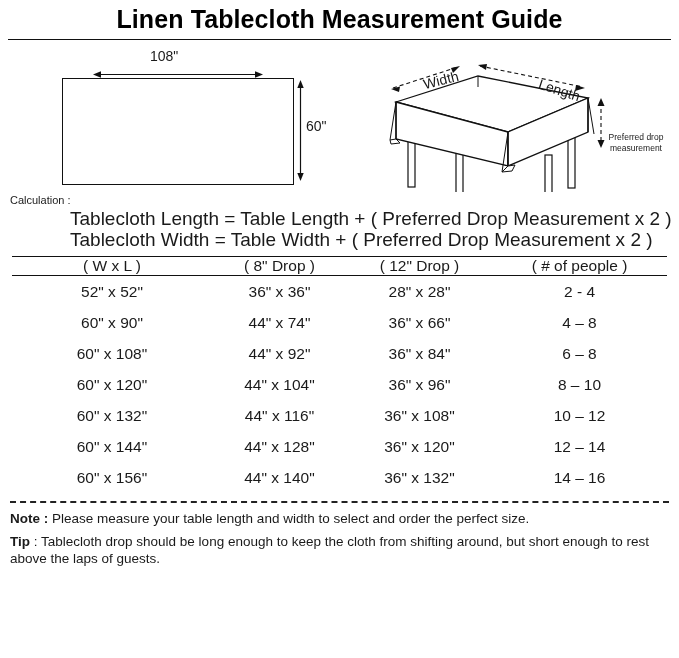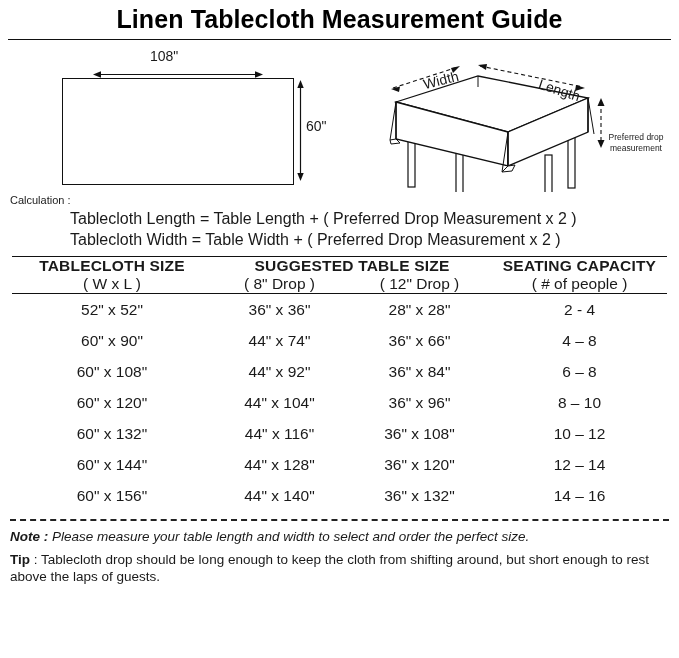--- a/index.html
+++ b/index.html
@@ -124,21 +124,21 @@
   
   .calc {
     padding: 0 0 0 10px;
     margin-top: 2px;
   }
   .calc-title {
     font-size: 11px;
     margin-bottom: 2px;
   }
   .calc-line {
-    font-size: 16px;
+    font-size: 19px;
     padding-left: 60px;
     line-height: 21px;
   }
 
   
   .tbl-rule {
     border: none;
     border-top: 1.4px solid #111;
     margin: 6px 12px 0 12px;
   }
@@ -189,21 +189,20 @@
   .dashed {
     margin: 8px 10px 0 10px;
     border: none;
     border-top: 2px dashed #222;
     height: 0;
   }
   .note {
     font-size: 13.5px;
     padding: 7px 10px 0 10px;
     line-height: 17px;
-    font-style: italic;
   }
   .note b { font-weight: bold; }
   .tip {
     font-size: 13.5px;
     padding: 6px 10px 0 10px;
     line-height: 17px;
   }
 </style>
 </head>
 <body>
@@ -294,25 +293,20 @@
 
   <table class="sizes">
     <colgroup>
       <col style="width:200px">
       <col style="width:135px">
       <col style="width:145px">
       <col style="width:175px">
     </colgroup>
     <thead>
       <tr>
-        <th class="col-head">TABLECLOTH SIZE</th>
-        <th class="col-head" colspan="2">SUGGESTED TABLE SIZE</th>
-        <th class="col-head">SEATING CAPACITY</th>
-      </tr>
-      <tr>
         <th class="subhead">( W x L )</th>
         <th class="subhead">( 8" Drop )</th>
         <th class="subhead">( 12" Drop )</th>
         <th class="subhead">( # of people )</th>
       </tr>
       <tr class="head-rule">
         <td colspan="4">
             <div class="head-rule-line"></div>
           </td>
       </tr>

